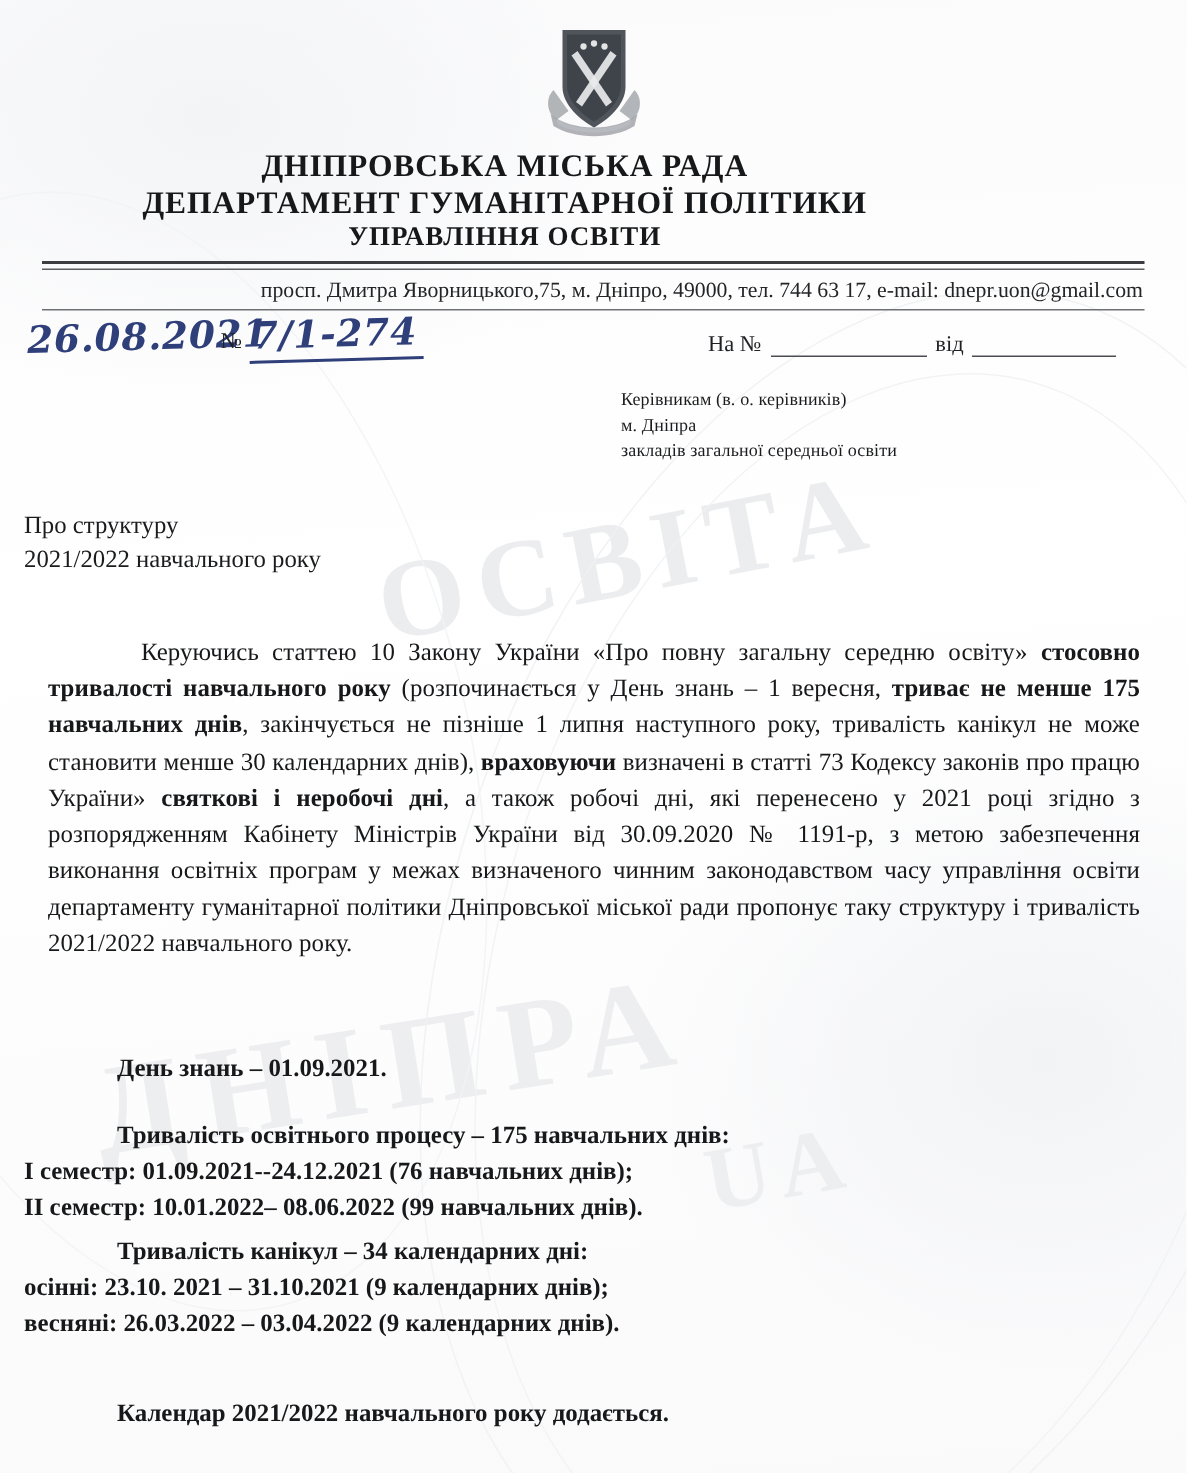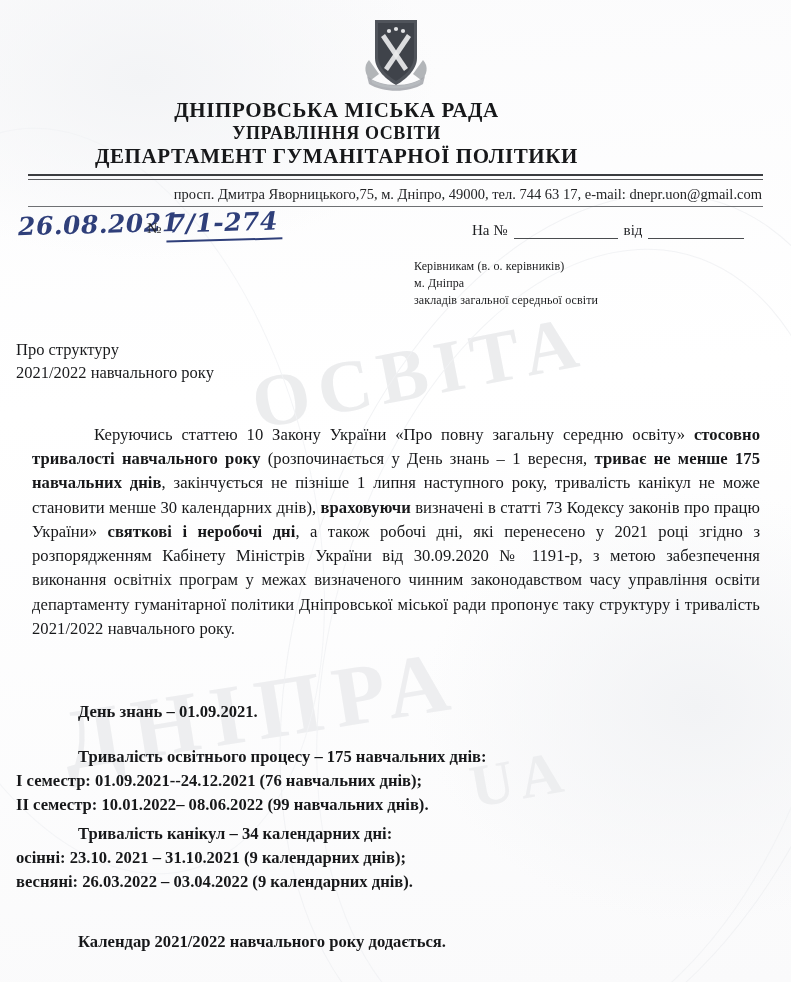--- a/index.html
+++ b/index.html
@@ -171,21 +171,21 @@
     padding: 0 4px 2px 2px;
   }
 
   .na-block {
     position: absolute;
     top: 222px;
     left: 472px;
     font-size: 15px;
     color: #1f2023;
     display: flex;
-    align-items: flex-end;
+    align-items: center;
     gap: 6px;
     white-space: nowrap;
   }
   .blank-line {
     display: inline-block;
     border-bottom: 1.4px solid #4a4c4f;
     height: 13px;
   }
   .blank-w1 { width: 104px; }
   .blank-w2 { width: 96px; }
@@ -268,22 +268,22 @@
         <circle cx="37" cy="15" r="2.1" fill="#e3e4e6"></circle>
         <circle cx="44" cy="17" r="2.1" fill="#e3e4e6"></circle>
         <path d="M8 62 C22 74 52 74 66 62 L64 70 C50 79 24 79 10 70 Z" fill="#9da0a6" opacity=".8"></path>
         <path d="M12 65 C24 74 50 74 62 65 L61 69 C49 76 25 76 13 69 Z" fill="#babdc2" opacity=".75"></path>
       </svg>
     </div>
   </div>
 
   <div class="org-header">
     <div class="org-line org-line-1">ДНІПРОВСЬКА МІСЬКА РАДА</div>
+    <div class="org-line org-line-2">ДЕПАРТАМЕНТ ГУМАНІТАРНОЇ ПОЛІТИКИ</div>
     <div class="org-line org-line-3">УПРАВЛІННЯ ОСВІТИ</div>
-    <div class="org-line org-line-2">ДЕПАРТАМЕНТ ГУМАНІТАРНОЇ ПОЛІТИКИ</div>
   </div>
 
   <div class="rule-double"></div>
 
   <div class="addr-line">просп. Дмитра Яворницького,75,  м. Дніпро,  49000, тел. 744 63 17, e-mail: dnepr.uon@gmail.com</div>
 
   <div class="rule-thin"></div>
 
   <div class="reg-row">
     <span class="handwritten hw-date">26.08.2021</span>

